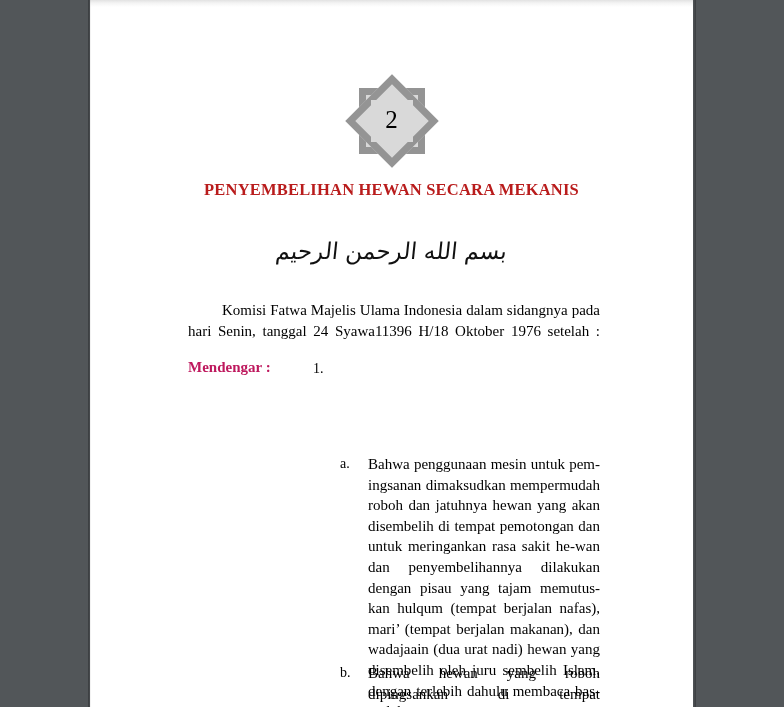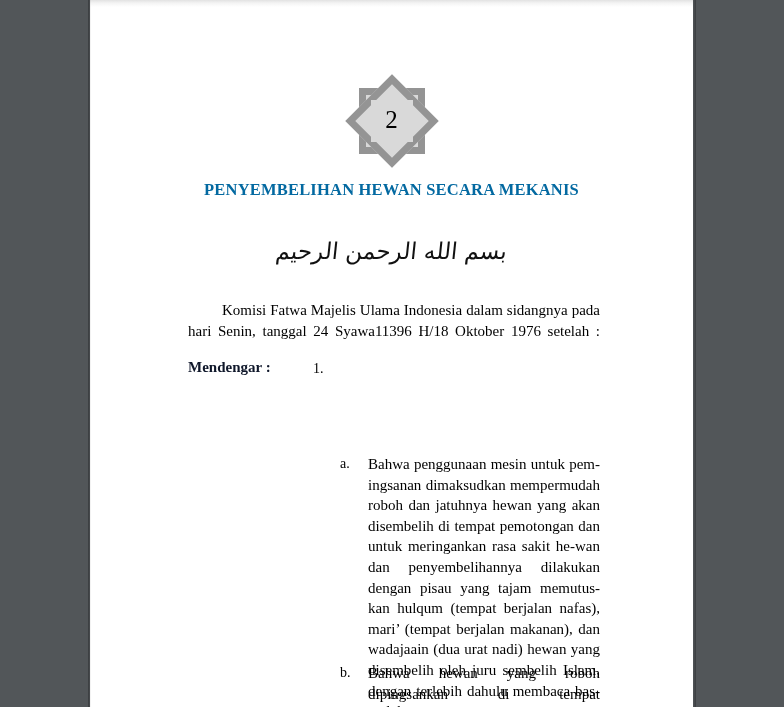--- a/index.html
+++ b/index.html
@@ -116,21 +116,21 @@
   #chapter-title {
     position: absolute;
     left: 0;
     top: 180px;
     width: 603px;
     text-align: center;
     font-family: "Liberation Serif", serif;
     font-weight: bold;
     font-size: 16.5px;
     letter-spacing: 0.2px;
-    color: #0369a1;
+    color: #b91c1c;
   }
 
   
   #basmala {
     position: absolute;
     left: 0;
     top: 238px;
     width: 603px;
     text-align: center;
     font-family: "DejaVu Sans", sans-serif;
@@ -158,21 +158,21 @@
     width: 100%;
   }
 
   
   #mendengar-label {
     position: absolute;
     left: 98px;
     top: 359px;
     font-size: 15px;
     font-weight: bold;
-    color: #0f172a;
+    color: #be185d;
     white-space: nowrap;
   }
 
   .num-marker {
     position: absolute;
     font-size: 14px;
     color: #000000;
   }
   .item-body {
     position: absolute;

